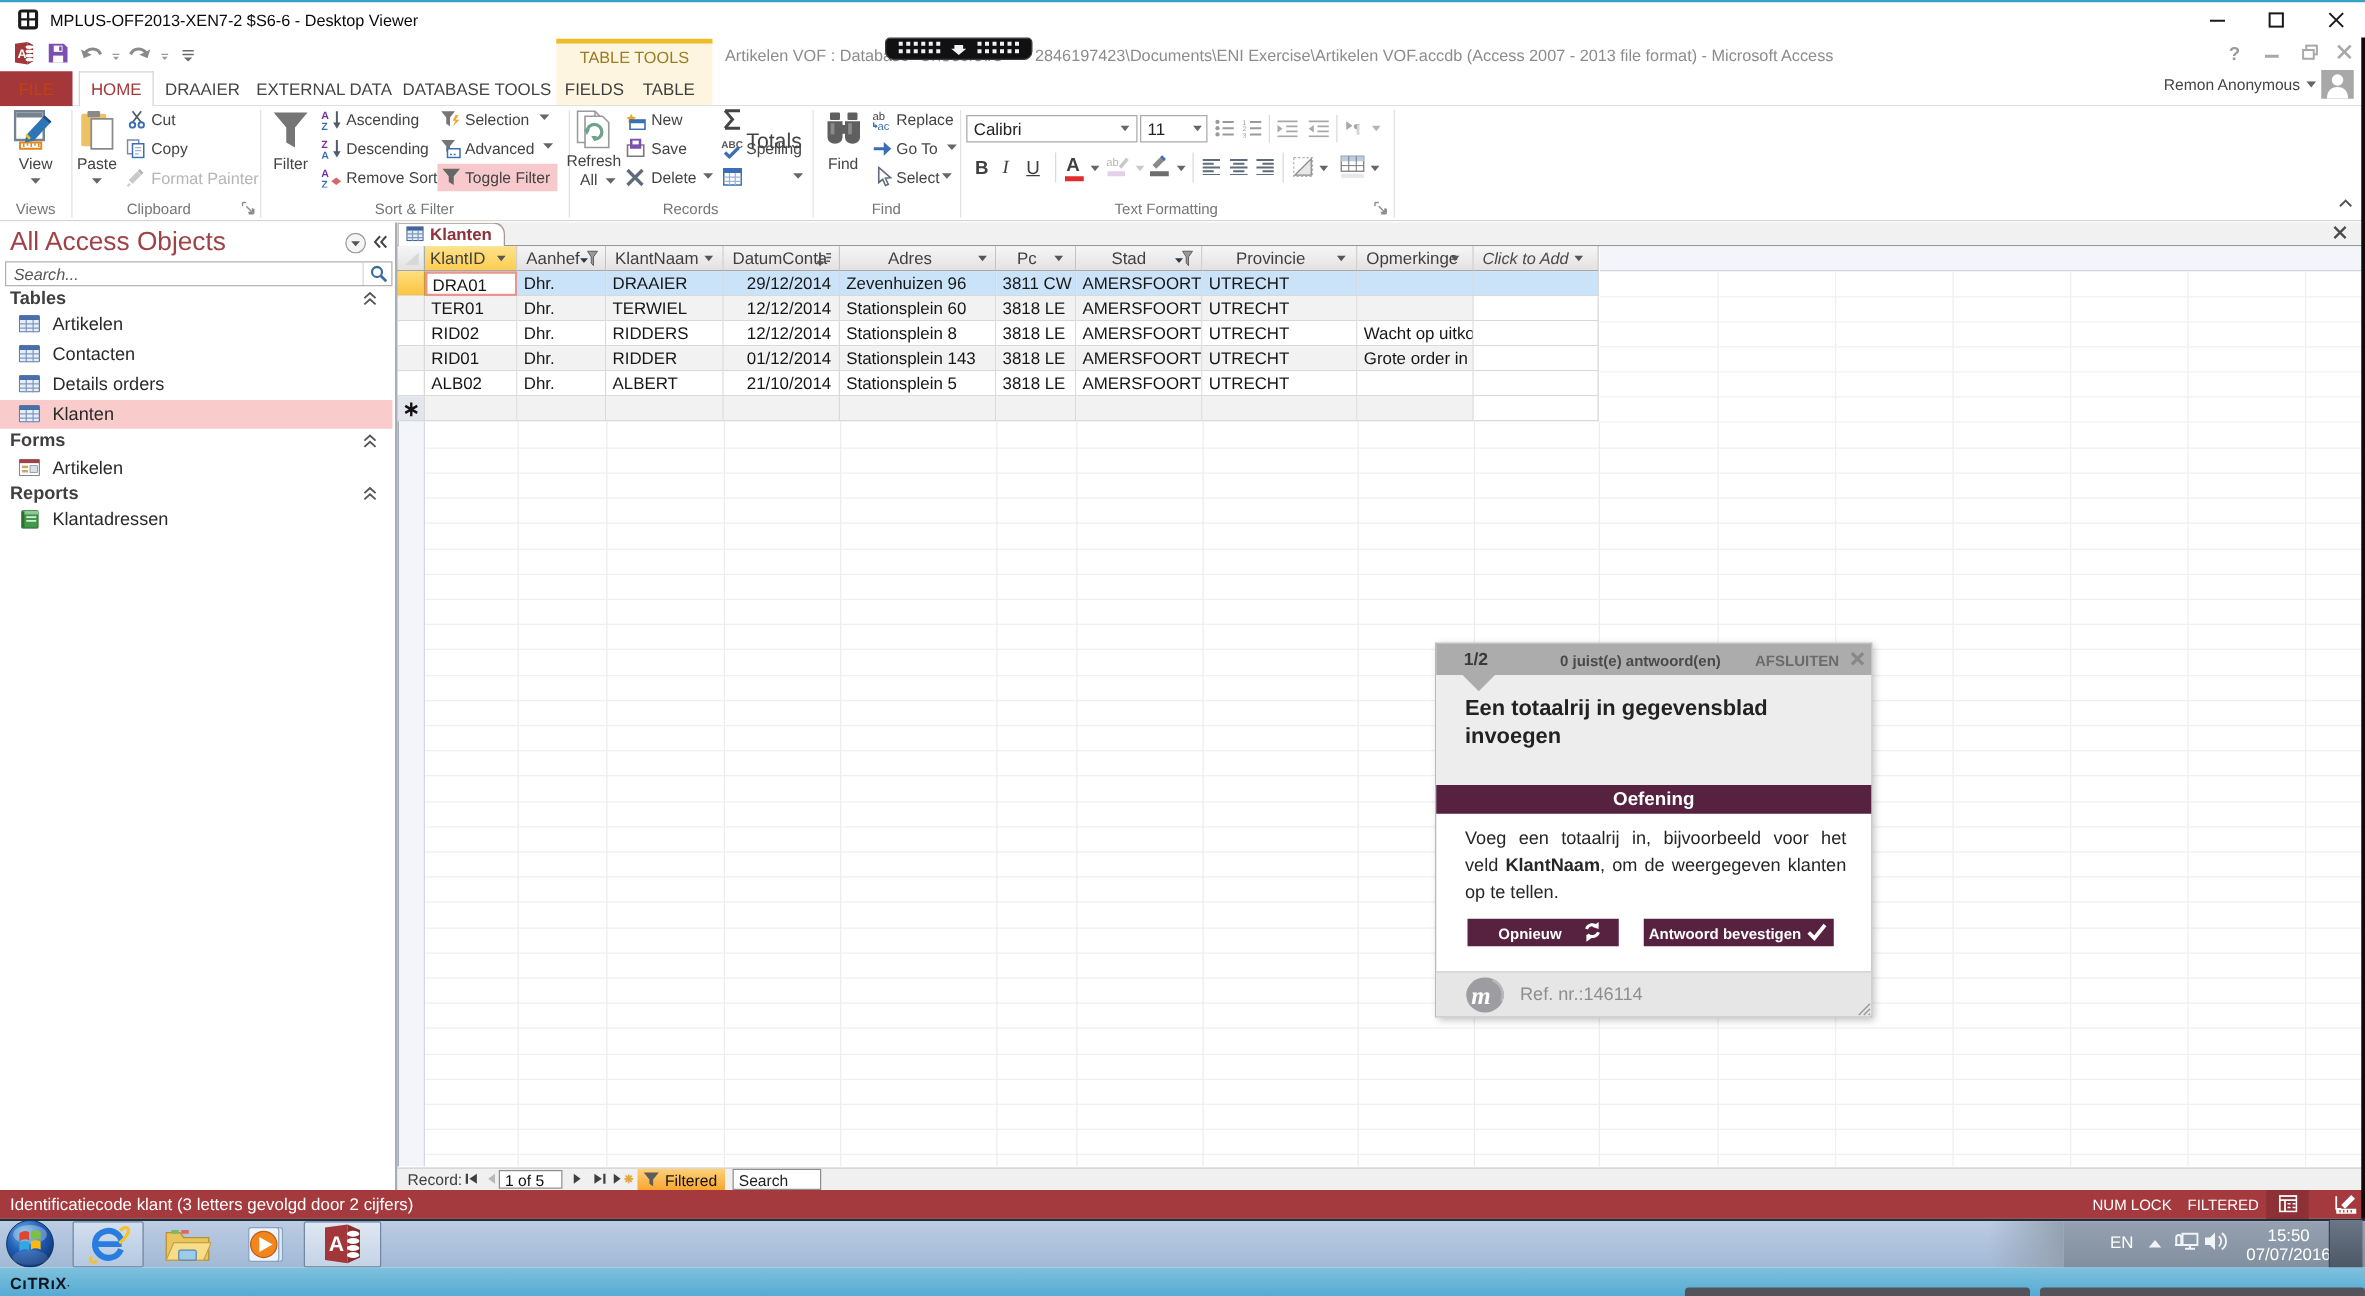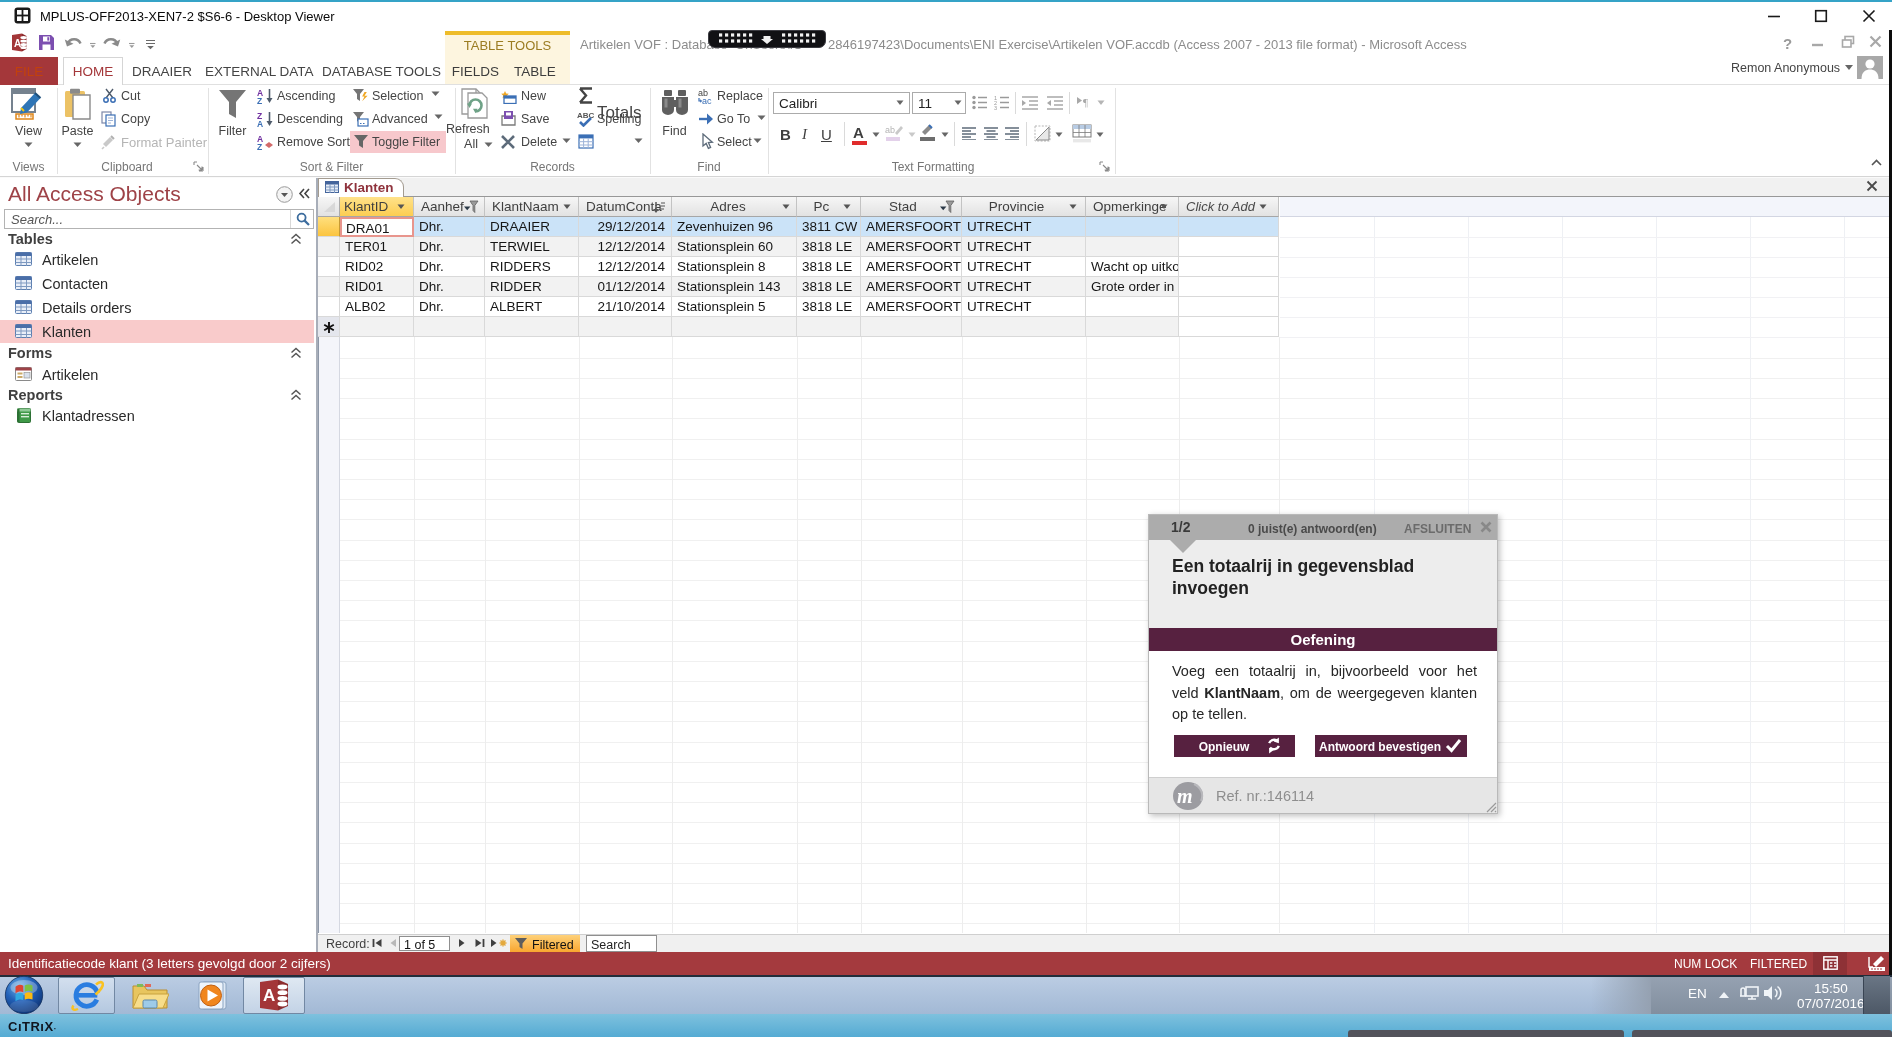--- a/index.html
+++ b/index.html
@@ -249,21 +249,21 @@
 <svg class="abs" style="left:461px;top:88px" width="30" height="32" viewBox="0 0 30 32">
   <path d="M1 1 H15 L20 6 V26 H1 Z" fill="#fff" stroke="#9a9a9a" stroke-width="1.3"></path>
   <path d="M15 1 V6 H20" fill="none" stroke="#9a9a9a" stroke-width="1.3"></path>
   <path d="M5 5 H19 L24 10 V30 H5 Z" fill="#fff" stroke="#9a9a9a" stroke-width="1.3" transform="translate(2 0)"></path>
   <g transform="translate(14.5 17.5)">
     <path d="M-6 0 A6 6 0 1 1 0 6" fill="none" stroke="#6fa287" stroke-width="2.6"></path>
     <path d="M-8.5 -2 L-3.5 -2 L-6 2.5 Z" fill="#6fa287"></path>
     <path d="M2.5 8 L-2 8 L0 3.5 Z" fill="#6fa287" transform="rotate(180 0 5.6)"></path>
   </g>
 </svg>
-<div class="tx" style="left:446px;top:122px;width:58px;font-size:12.5px;color:#444;">Refresh</div>
+<div class="tx" style="left:446px;top:122px;width:58px;text-align:center;font-size:12.5px;color:#444;">Refresh</div>
 <div class="tx" style="left:446px;top:137px;width:50px;text-align:center;font-size:12.5px;color:#444;">All</div>
 <svg class="abs" style="left:484px;top:142px" width="9" height="6" viewBox="0 0 9 6">
       <path d="M0.5 0.5 L8.5 0.5 L4.5 5 Z" fill="#666"></path>
     </svg>
 
 <svg class="abs" style="left:500px;top:88px" width="17" height="16" viewBox="0 0 17 16">
   <path d="M5 3 l1.2 2.4 2.6 0.4 -1.9 1.8 0.5 2.6 -2.4 -1.2 -2.4 1.2 0.5 -2.6 -1.9 -1.8 2.6 -0.4 Z" fill="#f0a722"></path>
   <rect x="4" y="8" width="12" height="7.5" fill="#fff" stroke="#3b6fb5" stroke-width="1.3"></rect>
   <rect x="4" y="8" width="12" height="2.6" fill="#3b6fb5"></rect>
 </svg>

